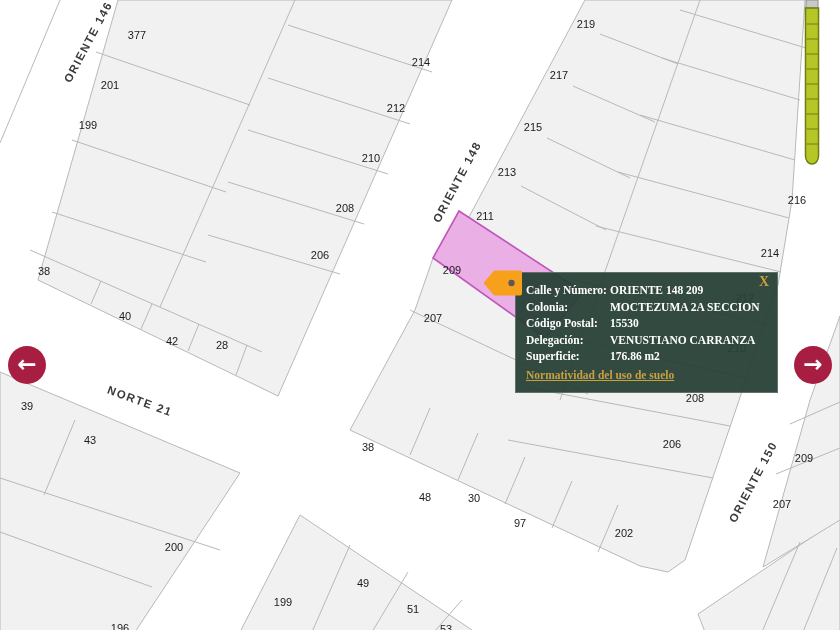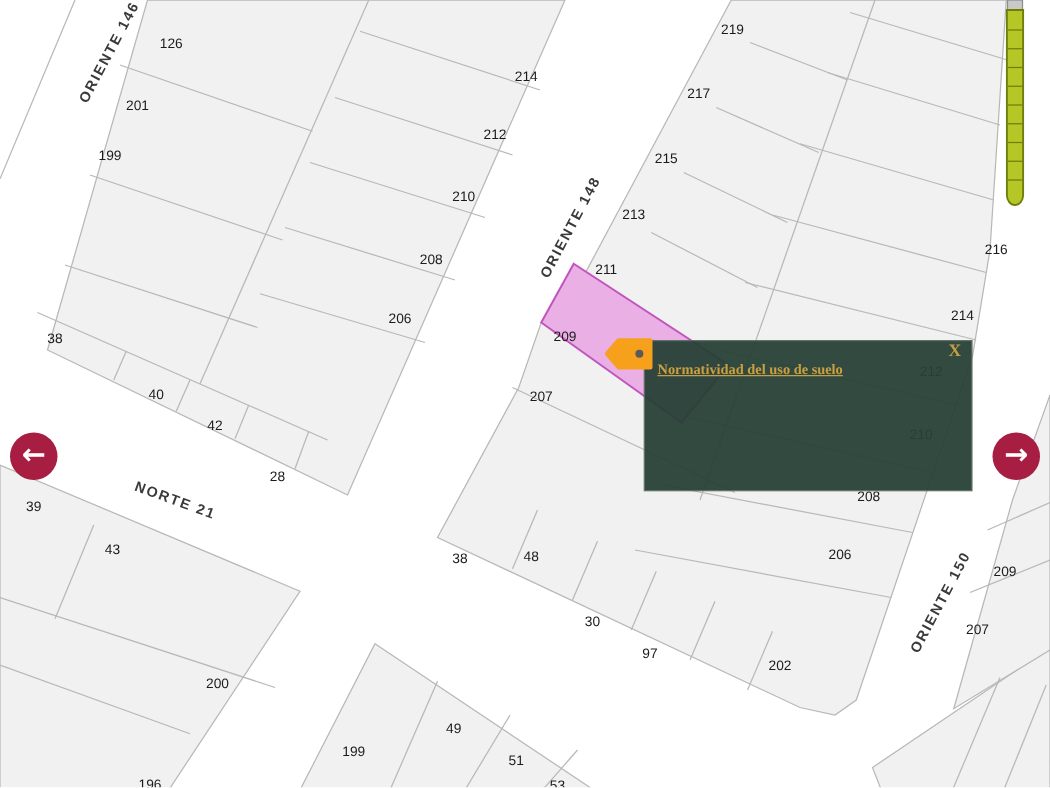--- a/index.html
+++ b/index.html
@@ -124,47 +124,47 @@
         <line x1="806.5" y1="84" x2="818" y2="84"></line>
           <line x1="806.5" y1="99" x2="818" y2="99"></line>
         <line x1="806.5" y1="114" x2="818" y2="114"></line>
           <line x1="806.5" y1="129" x2="818" y2="129"></line>
         <line x1="806.5" y1="144" x2="818" y2="144"></line>
       </g>
     </g>
   </svg>
 
   <div id="labels">
-      <span class="plabel" style="left: 137px; top: 35px;">126</span>
+      <span class="plabel" style="left: 137px; top: 35px;">377</span>
       <span class="plabel" style="left: 110px; top: 85px;">201</span>
       <span class="plabel" style="left: 88px; top: 125px;">199</span>
       <span class="plabel" style="left: 421px; top: 62px;">214</span>
       <span class="plabel" style="left: 396px; top: 108px;">212</span>
       <span class="plabel" style="left: 371px; top: 158px;">210</span>
       <span class="plabel" style="left: 345px; top: 208px;">208</span>
       <span class="plabel" style="left: 320px; top: 255px;">206</span>
       <span class="plabel" style="left: 44px; top: 271px;">38</span>
       <span class="plabel" style="left: 125px; top: 316px;">40</span>
       <span class="plabel" style="left: 172px; top: 341px;">42</span>
-      <span class="plabel" style="left: 222px; top: 382px;">28</span>
+      <span class="plabel" style="left: 222px; top: 345px;">28</span>
       <span class="plabel" style="left: 586px; top: 24px;">219</span>
       <span class="plabel" style="left: 559px; top: 75px;">217</span>
       <span class="plabel" style="left: 533px; top: 127px;">215</span>
       <span class="plabel" style="left: 507px; top: 172px;">213</span>
       <span class="plabel" style="left: 485px; top: 216px;">211</span>
       <span class="plabel" style="left: 452px; top: 270px;">209</span>
       <span class="plabel" style="left: 433px; top: 318px;">207</span>
       <span class="plabel" style="left: 797px; top: 200px;">216</span>
       <span class="plabel" style="left: 770px; top: 253px;">214</span>
       <span class="plabel" style="left: 745px; top: 298px;">212</span>
       <span class="plabel" style="left: 737px; top: 348px;">210</span>
       <span class="plabel" style="left: 695px; top: 398px;">208</span>
       <span class="plabel" style="left: 672px; top: 444px;">206</span>
       <span class="plabel" style="left: 368px; top: 447px;">38</span>
-      <span class="plabel" style="left: 425px; top: 446px;">48</span>
+      <span class="plabel" style="left: 425px; top: 497px;">48</span>
       <span class="plabel" style="left: 474px; top: 498px;">30</span>
       <span class="plabel" style="left: 520px; top: 523px;">97</span>
       <span class="plabel" style="left: 624px; top: 533px;">202</span>
       <span class="plabel" style="left: 27px; top: 406px;">39</span>
       <span class="plabel" style="left: 90px; top: 440px;">43</span>
       <span class="plabel" style="left: 174px; top: 547px;">200</span>
       <span class="plabel" style="left: 120px; top: 628px;">196</span>
       <span class="plabel" style="left: 283px; top: 602px;">199</span>
       <span class="plabel" style="left: 363px; top: 583px;">49</span>
       <span class="plabel" style="left: 401px; top: 609px; padding-left: 24px;">51</span>
@@ -178,20 +178,32 @@
       <span class="slabel" style="left: 140px; top: 401px; transform: translate(-50%, -50%) rotate(20deg);">NORTE 21</span>
     </div>
 
   <svg id="marker" width="44" height="30" viewBox="0 0 44 30">
     <polygon points="6,15 15,4.5 40,4.5 40,25.5 15,25.5" fill="var(--orange)" stroke="var(--orange)" stroke-width="4" stroke-linejoin="round"></polygon>
     <circle cx="31.5" cy="15" r="3.2" fill="#5a5a5a"></circle>
   </svg>
 
   <div id="tooltip">
     <span id="tt-close">X</span>
+    <div id="tt-rows">
+        <div>Calle y Número:</div>
+        <div>ORIENTE 148 209</div>
+        <div>Colonia:</div>
+        <div>MOCTEZUMA 2A SECCION</div>
+        <div>Código Postal:</div>
+        <div>15530</div>
+        <div>Delegación:</div>
+        <div>VENUSTIANO CARRANZA</div>
+        <div>Superficie:</div>
+        <div>176.86 m2</div>
+      </div>
     <a id="tt-link">Normatividad del uso de suelo</a>
   </div>
 
   <div id="nav-left" class="nav">
     <span>←</span>
   </div>
   <div id="nav-right" class="nav">
     <span>→</span>
   </div>
 

